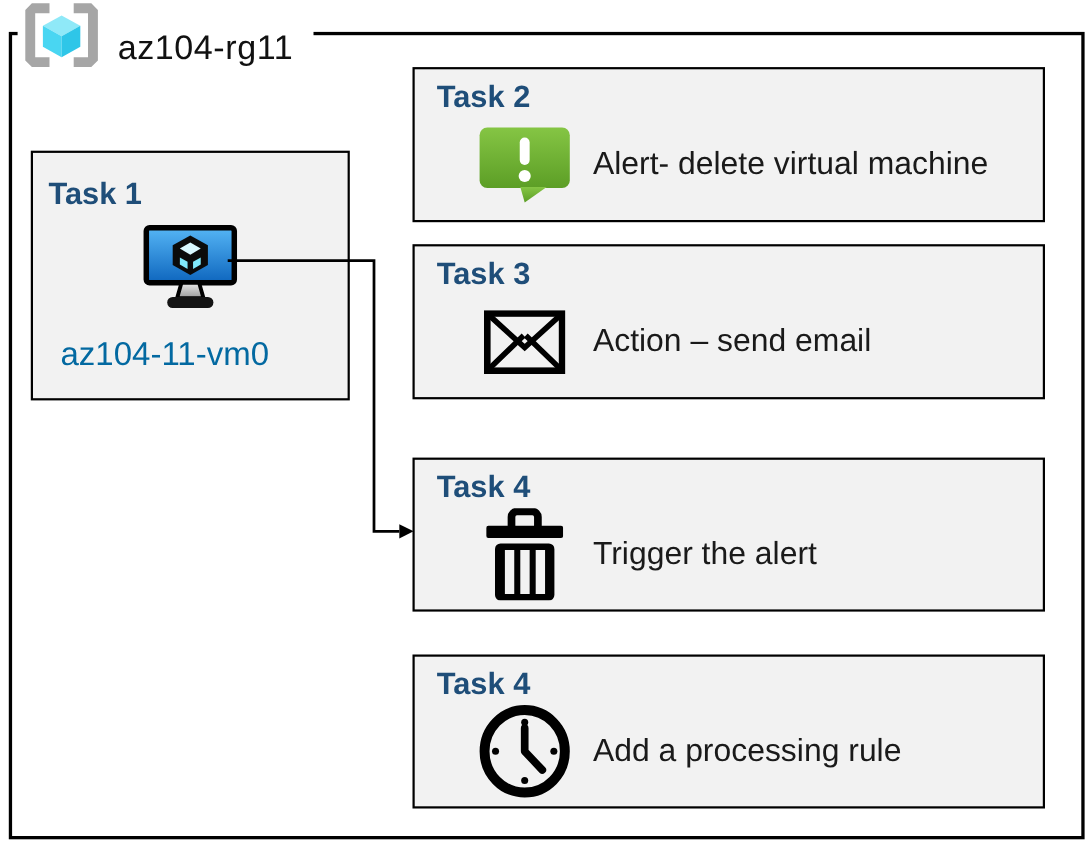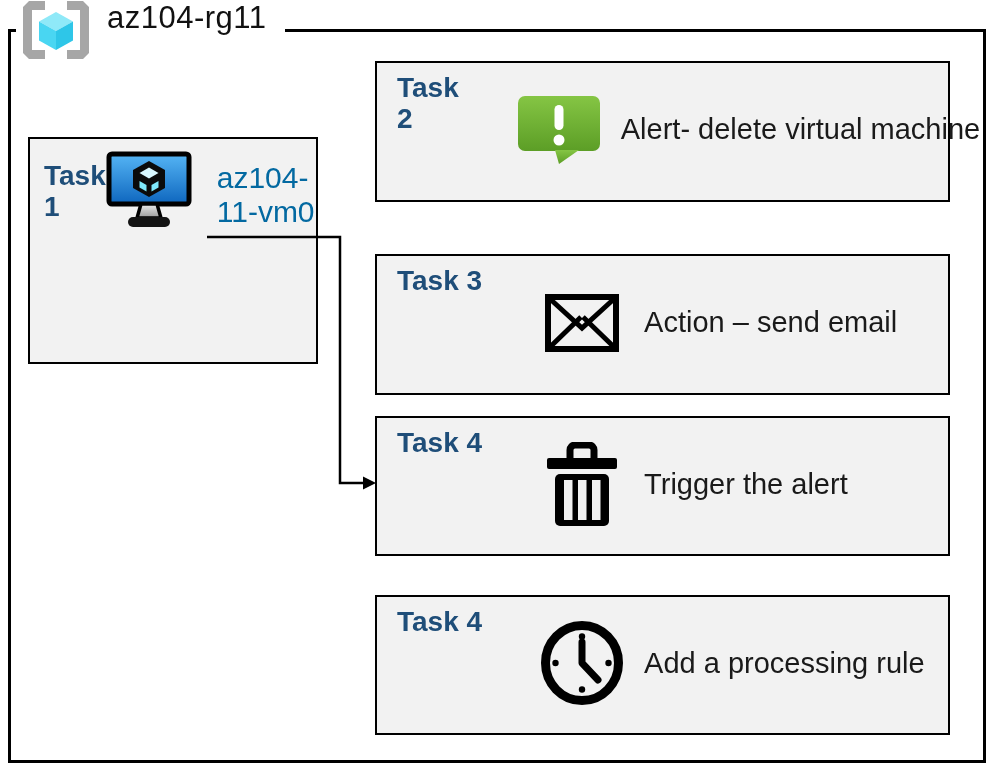--- a/index.html
+++ b/index.html
@@ -7,27 +7,27 @@
     position:relative;width:992px;height:774px;background:#fff;overflow:hidden;
     font-family:"Liberation Sans",sans-serif;color:#111;
   }
   
   .group-box{
     position:absolute;left:8px;top:29px;width:978px;height:734px;
     border:3px solid #000;box-sizing:border-box;background:#fff;
   }
   .legend{
     position:absolute;left:16px;top:0px;height:62px;z-index:6;
-    display:flex;align-items:flex-start;gap:15px;background:#fff;padding:0 18px 0 4px;
+    display:flex;align-items:flex-end;gap:15px;background:#fff;padding:0 18px 0 4px;
   }
   .legend .rg-name{font-size:31px;color:#111;letter-spacing:0.5px;}
   
   .card{
     position:absolute;background:#F2F2F2;border:2.5px solid #000;
-    box-sizing:border-box;display:flex;flex-direction:row;z-index:2;
+    box-sizing:border-box;display:flex;flex-direction:column;z-index:2;
   }
   .card-header{
     font-weight:bold;font-size:28px;color:#1F4E79;line-height:1.1;
   }
   .right .card-header{margin:10px 0 0 20px;}
   .left .card-header{margin:22px 0 0 14px;}
   .task-body{
     flex:1;display:flex;align-items:center;padding-left:56px;margin-top:-4px;
   }
   .icon-slot{width:88px;display:flex;justify-content:center;align-items:center;}
@@ -114,21 +114,21 @@
           <rect x="1" y="1" width="82" height="55" rx="7" fill="url(#alertGrad)"></rect>
           <polygon points="38,55 62,55 42,69" fill="url(#alertGrad)"></polygon>
           <rect x="37.5" y="10" width="9" height="25" rx="4.5" fill="#fff"></rect>
           <circle cx="42" cy="45" r="5.5" fill="#fff"></circle>
         </svg>
       </span>
       <span class="card-label">Alert- delete virtual machine</span>
     </div>
   </div>
 
-  <div class="card right" style="left:375px;top:254px;width:575px;height:141px">
+  <div class="card right" style="left:375px;top:222px;width:575px;height:141px">
     <div class="card-header">Task 3</div>
     <div class="task-body">
       <span class="icon-slot">
         <svg width="74" height="58" viewBox="0 0 74 58">
           <rect x="3" y="3" width="68" height="52" fill="none" stroke="#000" stroke-width="6"></rect>
           <path d="M4 4 L37 34 L70 4" fill="none" stroke="#000" stroke-width="5"></path>
           <path d="M4 54 L36 23 M70 54 L38 23" fill="none" stroke="#000" stroke-width="5"></path>
         </svg>
       </span>
       <span class="card-label">Action – send email</span>

